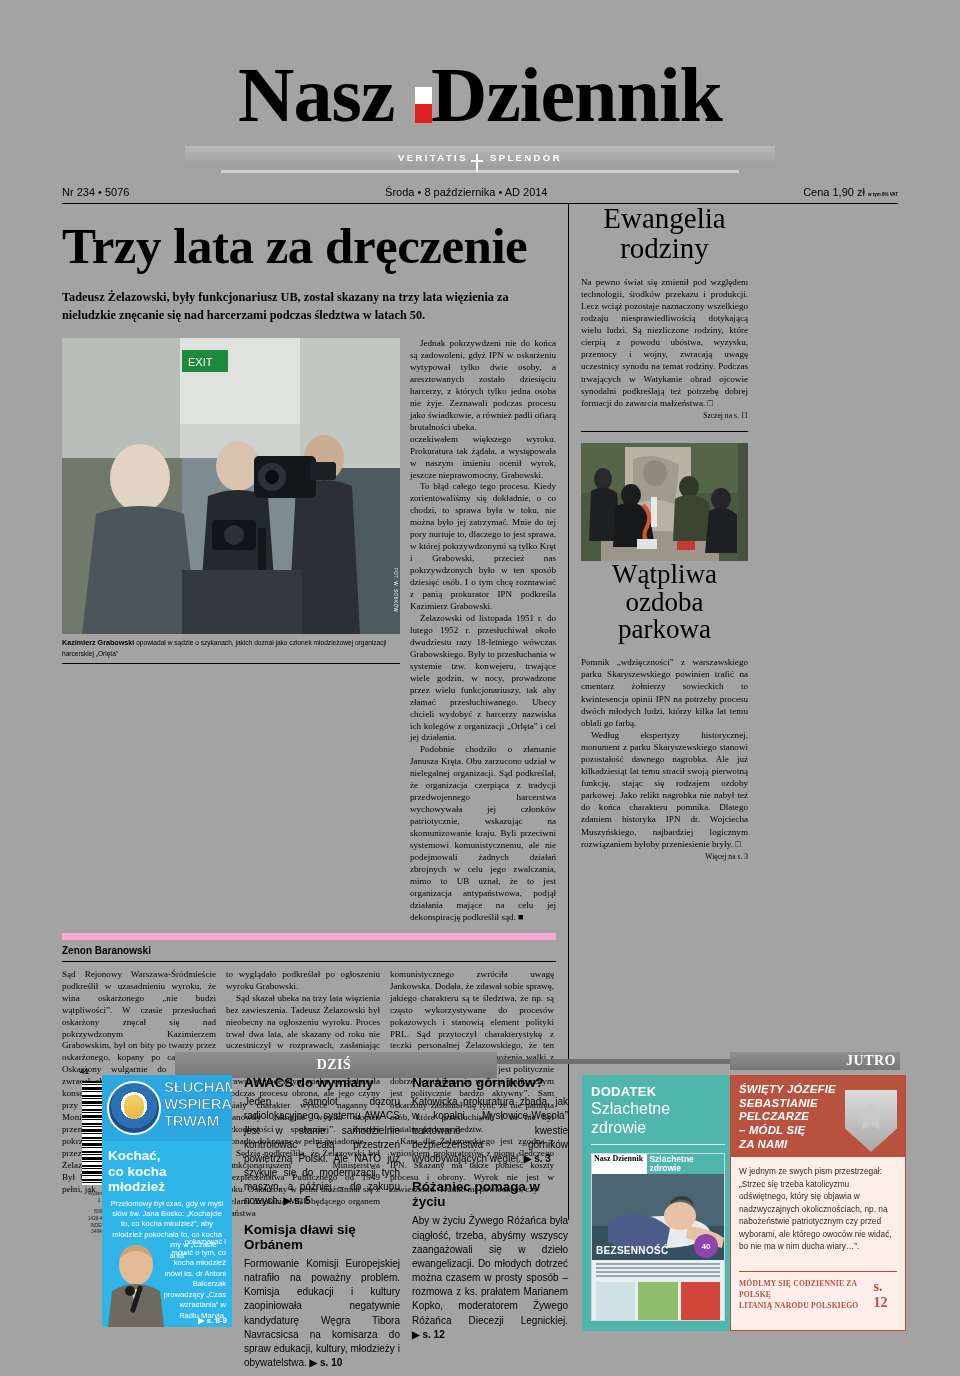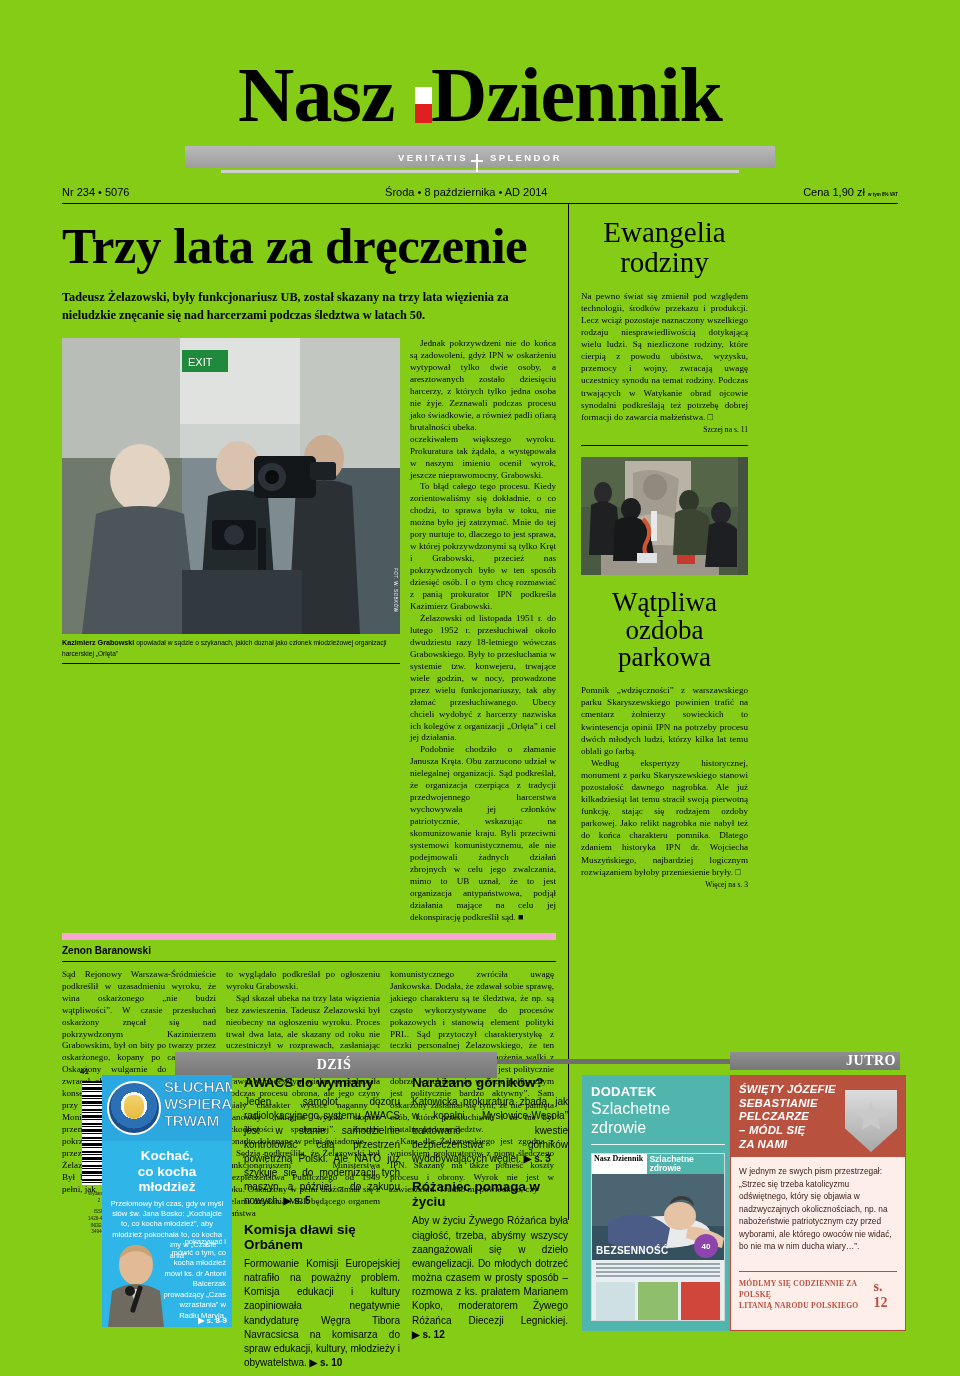--- a/index.html
+++ b/index.html
@@ -3,21 +3,21 @@
 <meta charset="utf-8">
 <style>
   * { box-sizing: border-box; margin: 0; padding: 0; }
   html, body {
     width: 960px; height: 1376px;
     background: #ffffff;
     font-family: "Liberation Serif", serif;
     color: #000;
     overflow: hidden;
   }
-  .page { position: relative; width: 960px; height: 1376px; background:#84cc16; }
+  .page { position: relative; width: 960px; height: 1376px; background:#a3a3a3; }
 
   
   .masthead { padding-top: 58px; text-align: center; }
   .nameplate {
     font-family: "Liberation Serif", serif;
     font-weight: 700;
     font-size: 78px;
     letter-spacing: -1px;
     line-height: .95;
     position: relative;
@@ -128,21 +128,20 @@
     text-indent: 10px;
     hyphens:auto;
   }
   p.body.first { text-indent: 0; }
   .col4 p.body { font-size: 9.1px; line-height:1.315; }
 
   
   .side-title{
     font-family:"Liberation Serif", serif;
     font-size: 29px; line-height:1.03; text-align:center;
-    margin-top: 14px;
   }
   .side-title.small { font-size: 27px; }
   .side-body{
     font-family:"Liberation Serif", serif;
     font-size: 9.1px; line-height:1.33; text-align:justify;
     margin-top: 12px; text-indent:0;
   }
   .side-body + .side-body{ text-indent:10px; margin-top:0;}
   .side-more{
     font-family:"Liberation Serif", serif;
@@ -205,21 +204,21 @@
     content:""; position:absolute; left:50%; top:48%; transform:translate(-50%,-50%);
     width:20px; height:24px; border-radius:40% 40% 45% 45%;
     background:linear-gradient(#f2d46b,#e7b93f);
   }
   .ad-top .slt{
     position:absolute; left:62px; top:4px; color:#fff; font-weight:700;
     font-family:"Liberation Sans", sans-serif; font-size:17px; line-height:1.12;
     letter-spacing:-.3px;
     -webkit-text-stroke:.6px #1a74ad;
   }
-  .ad-mid{ padding:7px 6px 0; text-align:center; }
+  .ad-mid{ padding:7px 6px 0; }
   .ad-mid .t1{ font-family:"Liberation Sans", sans-serif; font-weight:700; color:#fff; font-size:13.5px; line-height:1.15;}
   .ad-txt{
     font-family:"Liberation Sans", sans-serif; font-size:7.6px; color:#fff;
     line-height:1.38; padding:4px 6px 0; text-align:center;
   }
   .ad-photo{
     position:absolute; left:4px; bottom:0; width:84px; height:104px;
     background:linear-gradient(#8c8378,#5d564d);
   }
   .ad-right{ position:absolute; right:6px; bottom:6px; width:92px; text-align:right;

